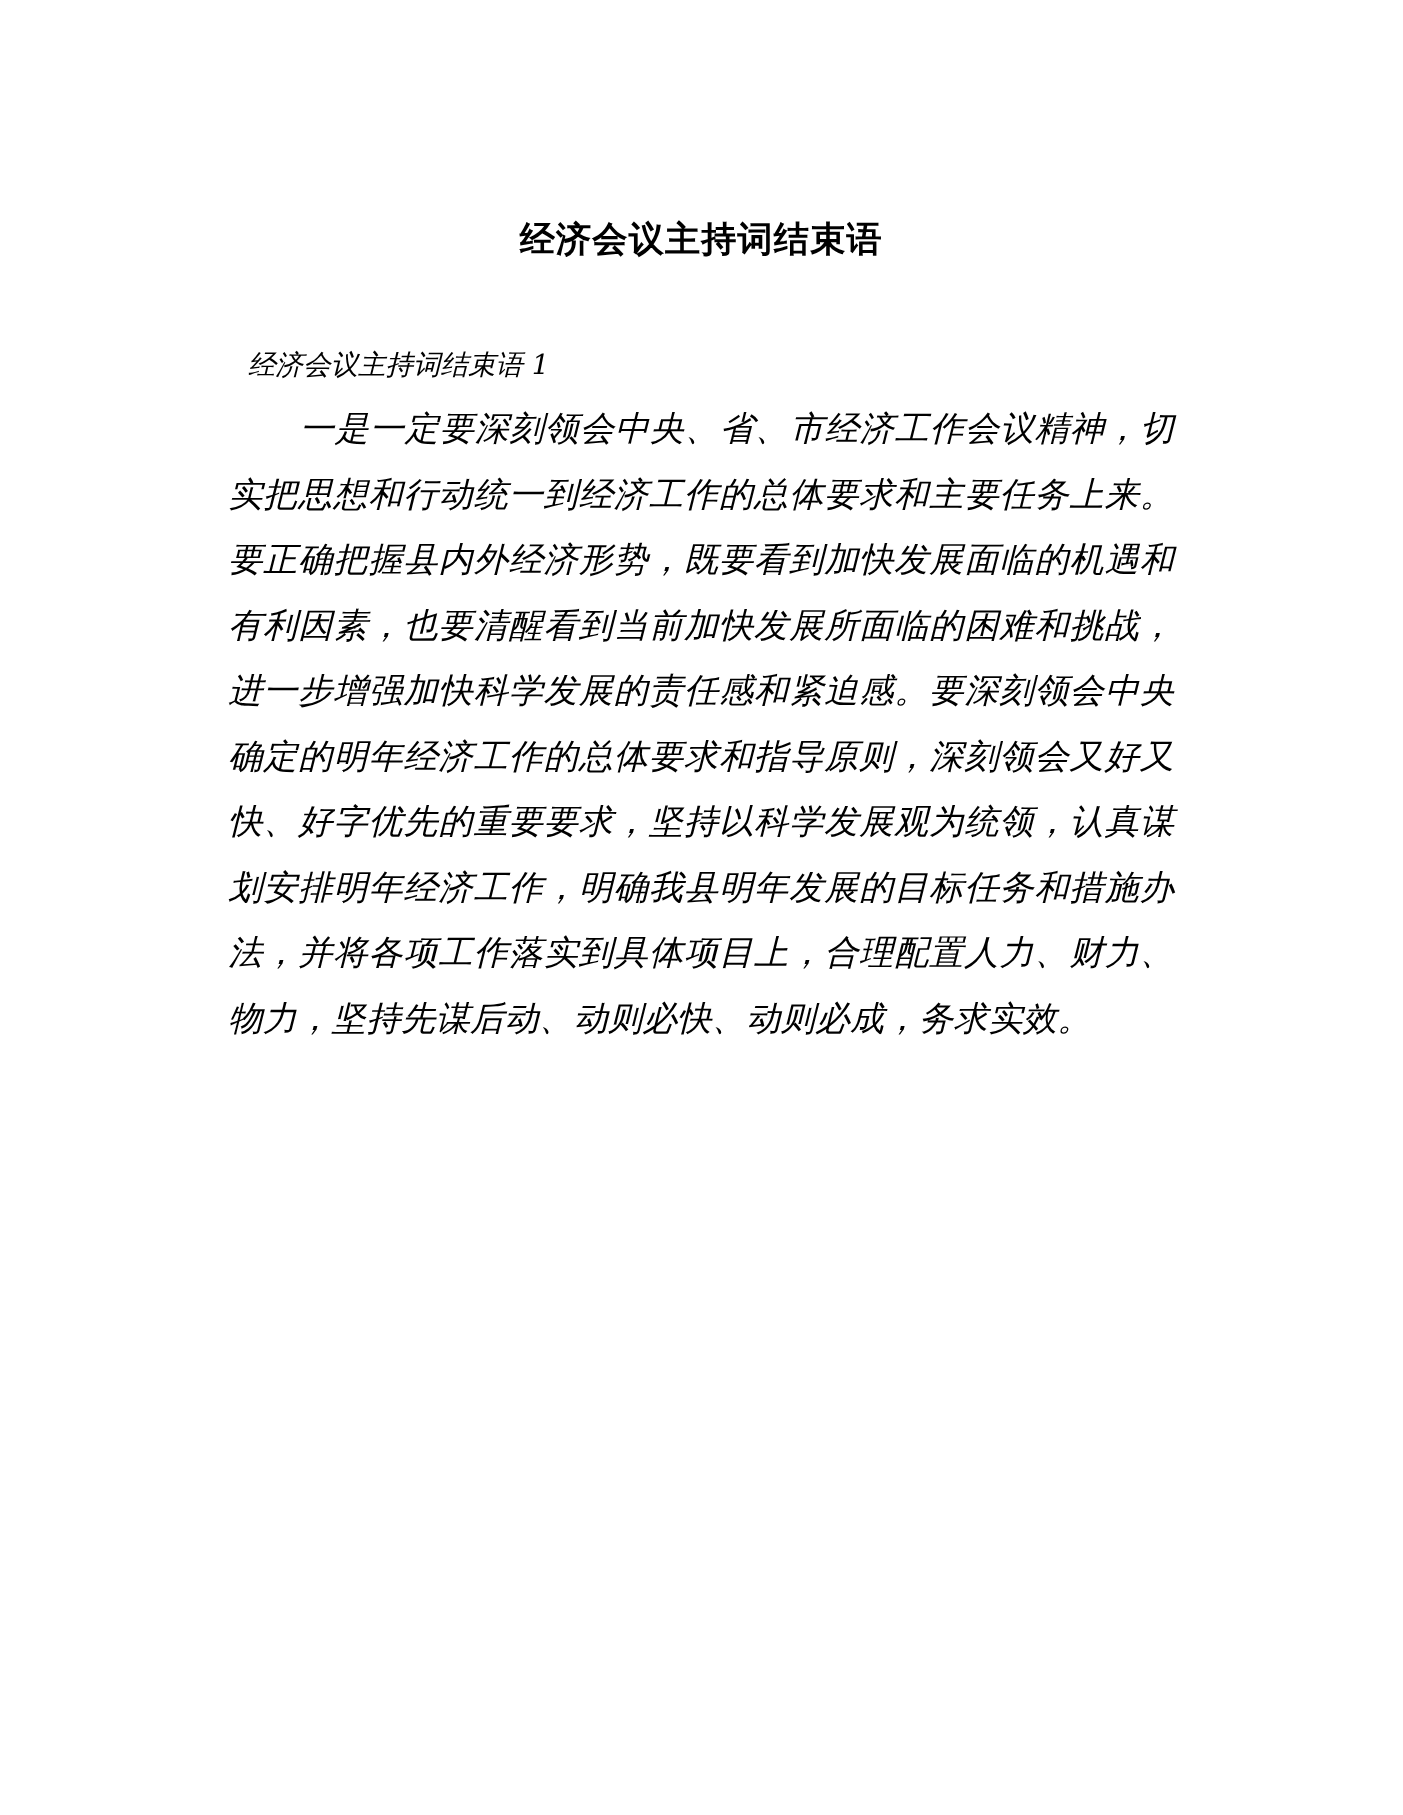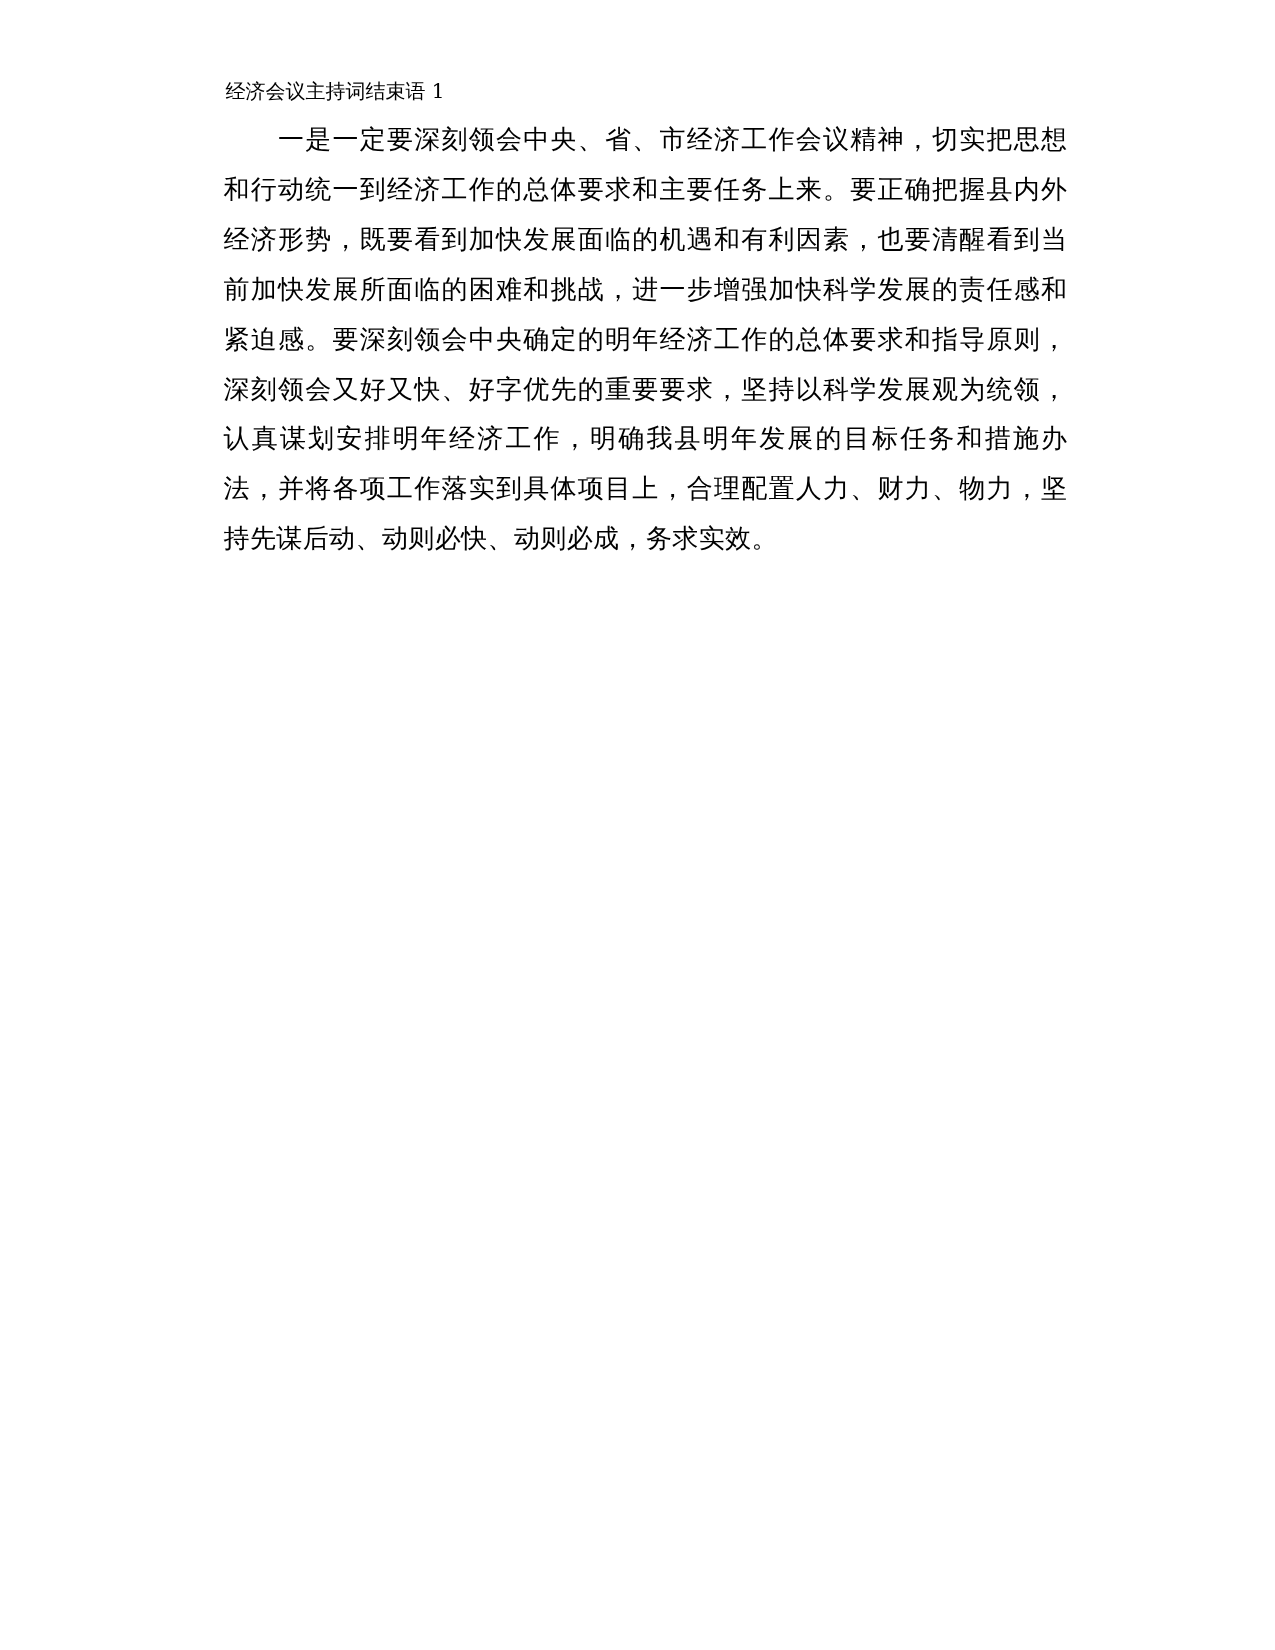--- a/index.html
+++ b/index.html
@@ -27,43 +27,46 @@
     padding-top: 198px;
     line-height: 1.2;
     color: #000000;
   }
   .body-block {
     margin: 0 auto;
     width: 860px;
     padding-top: 72px;
   }
   .subtitle {
-    font-size: 20px;
+    font-size: 25px;
     line-height: 1.95;
     text-indent: 0;
     padding-left: 18px;
     margin: 0 0 4px 0;
     font-family: "DejaVu Serif", "Liberation Serif", serif;
+    font-style: italic;
   }
   .para {
-    font-size: 26px;
+    font-size: 31px;
     line-height: 1.92;
     text-align: justify;
     text-justify: inter-ideograph;
     text-indent: 2.1em;
-    margin: 0 0 2px 16px;
+    margin: 0 0 2px 0;
     letter-spacing: 0.4px;
     font-family: "DejaVu Serif", "Liberation Serif", serif;
+    font-style: italic;
   }
 </style>
 </head>
 <body>
 
 <div class="page">
 
+  <h1 class="doc-title">经济会议主持词结束语</h1>
 
   <div class="body-block">
 
     <p class="subtitle">经济会议主持词结束语 1</p>
 
     <p class="para">一是一定要深刻领会中央、省、市经济工作会议精神，切实把思想和行动统一到经济工作的总体要求和主要任务上来。要正确把握县内外经济形势，既要看到加快发展面临的机遇和有利因素，也要清醒看到当前加快发展所面临的困难和挑战，进一步增强加快科学发展的责任感和紧迫感。要深刻领会中央确定的明年经济工作的总体要求和指导原则，深刻领会又好又快、好字优先的重要要求，坚持以科学发展观为统领，认真谋划安排明年经济工作，明确我县明年发展的目标任务和措施办法，并将各项工作落实到具体项目上，合理配置人力、财力、物力，坚持先谋后动、动则必快、动则必成，务求实效。</p>
 
 
   </div>
 

